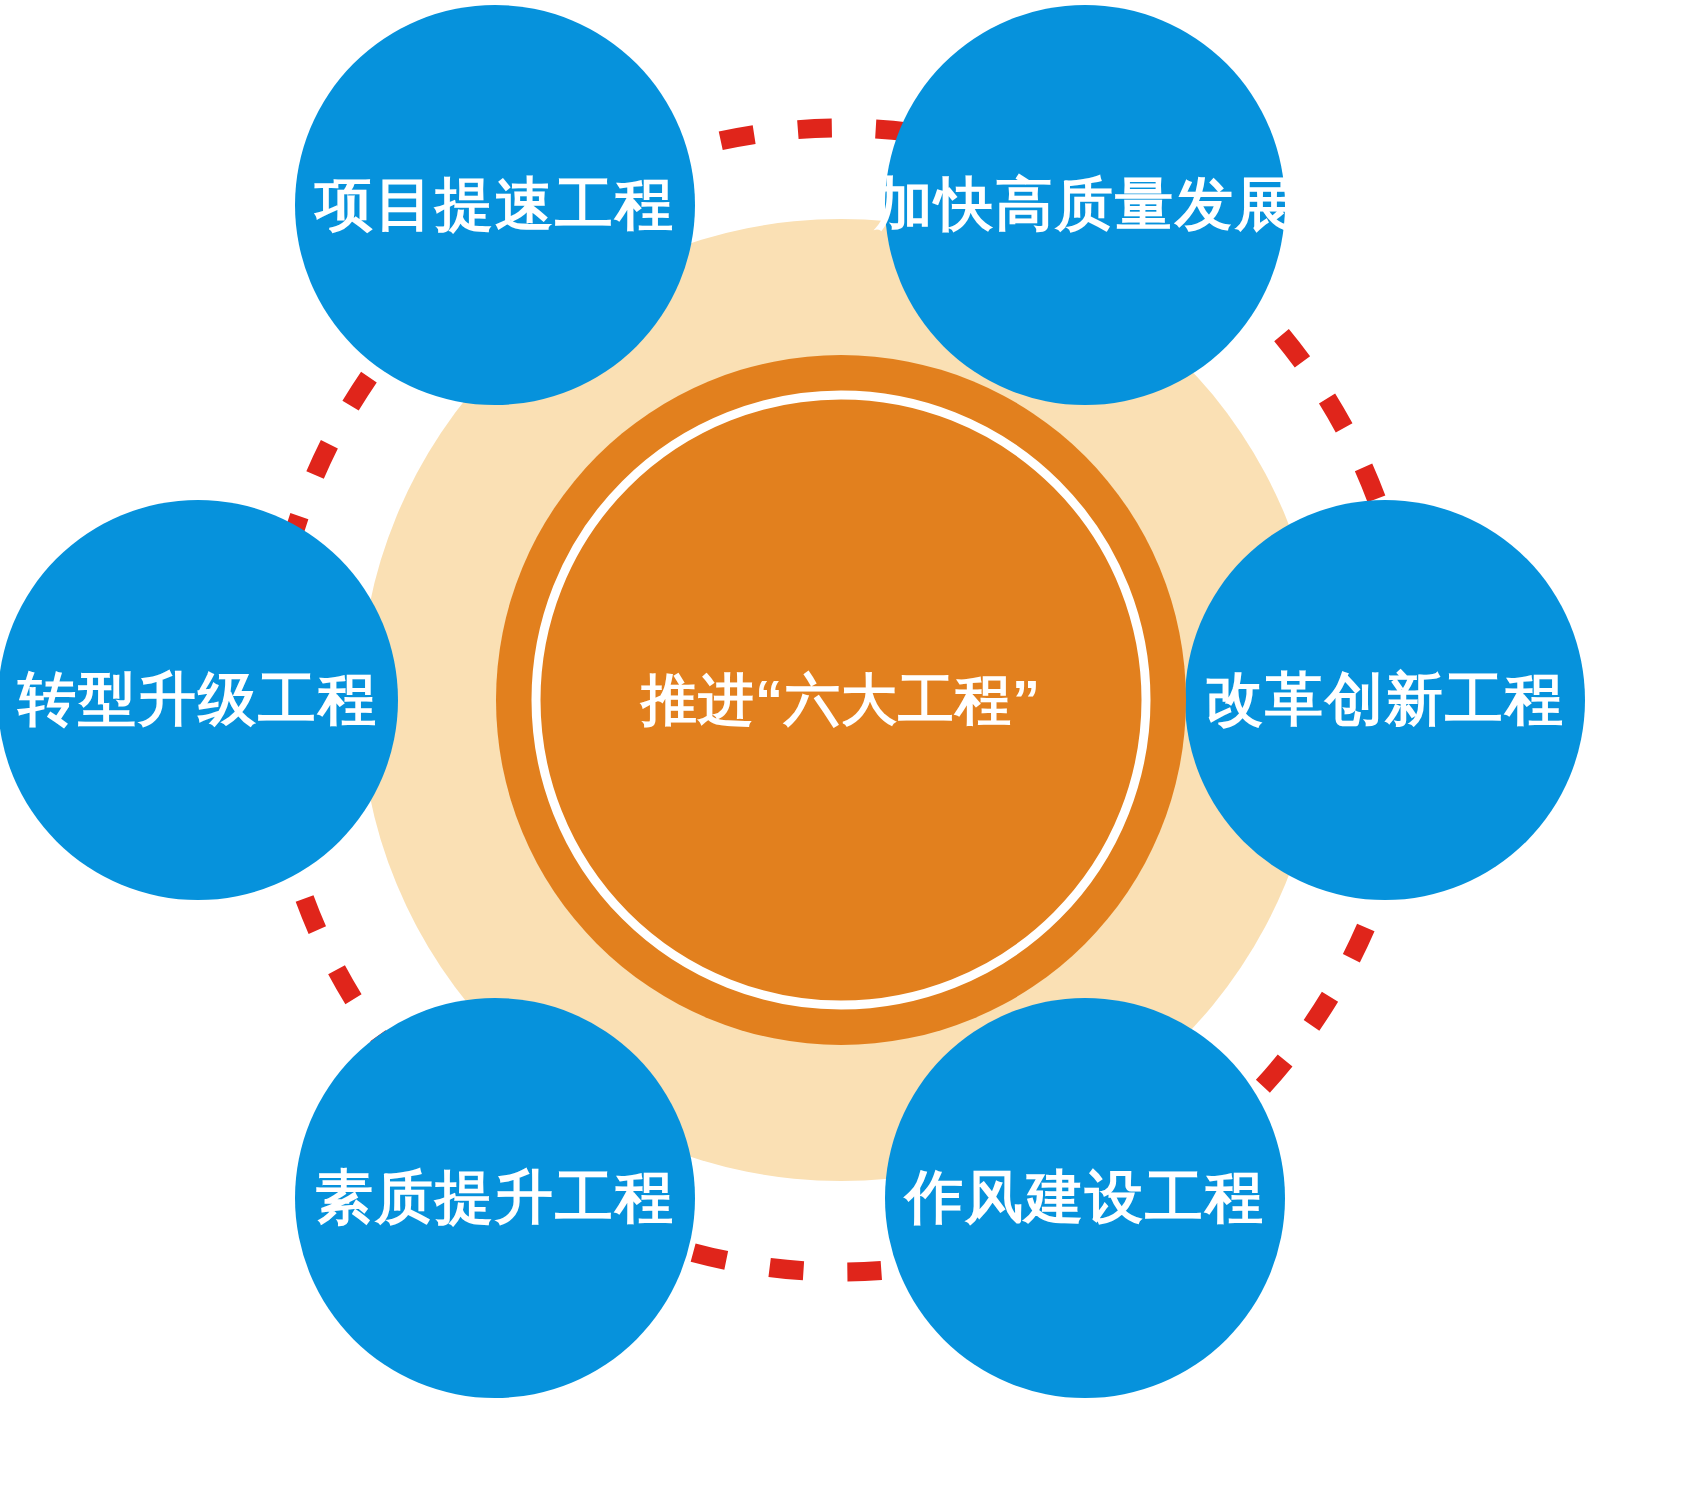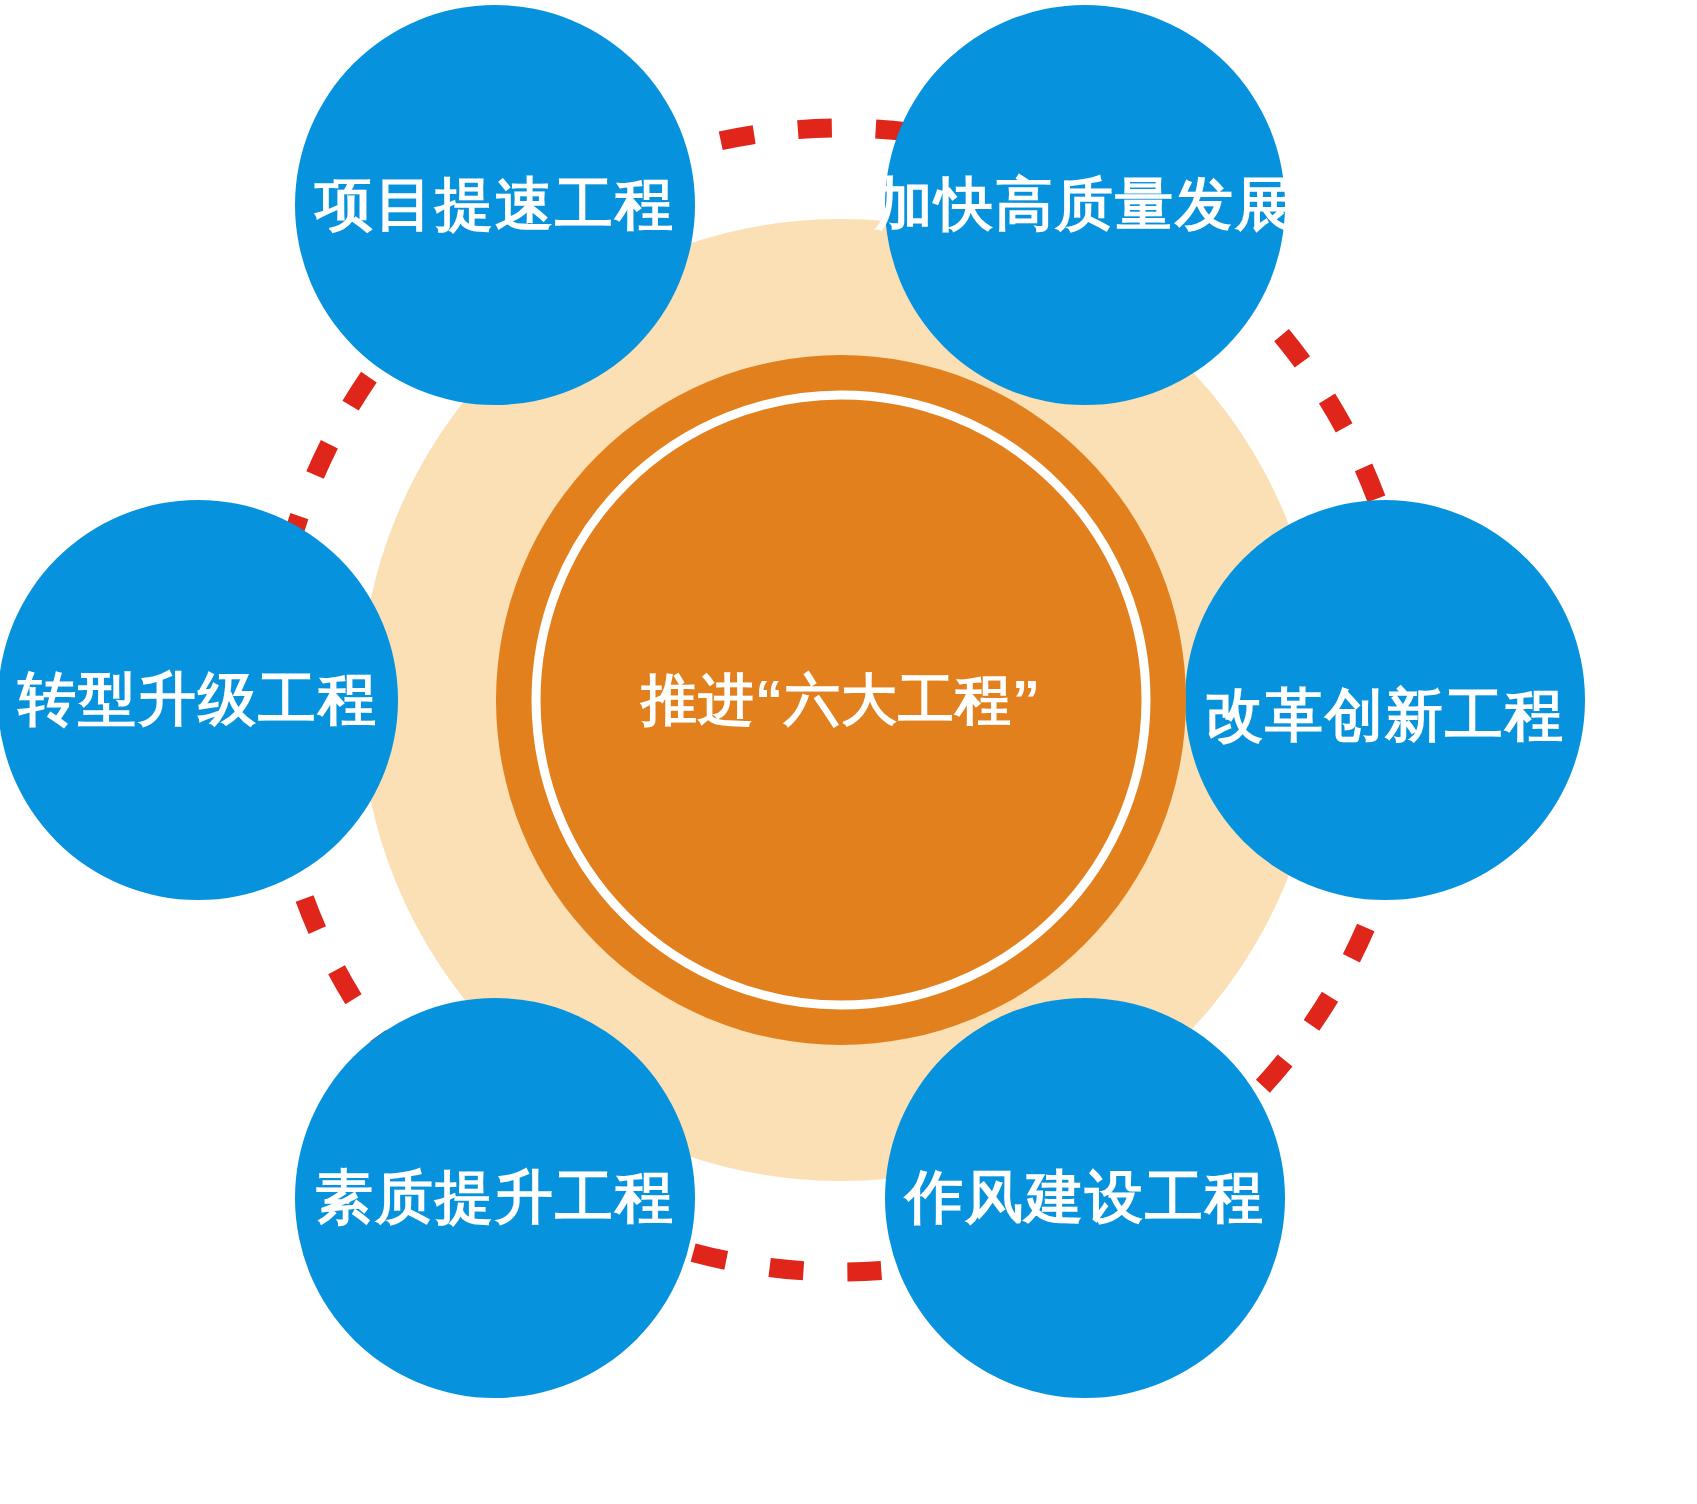--- a/index.html
+++ b/index.html
@@ -62,21 +62,21 @@
   </svg>
 
   <div class="hub-text">
     <div>推进“六大工程”</div>
   </div>
 
   <div class="node-label" style="left:495px;top:205px;">项目提速工程</div>
 
   <div class="node-label" style="left:1085px;top:205px;">加快高质量发展</div>
 
-  <div class="node-label" style="left:1385px;top:700px;margin-top:16px;">改革创新工程</div>
+  <div class="node-label" style="left:1385px;top:700px;">改革创新工程</div>
 
   <div class="node-label" style="left:1085px;top:1198px;font-family:Liberation Mono, monospace;">作风建设工程</div>
 
   <div class="node-label" style="left:495px;top:1198px;">素质提升工程</div>
 
   <div class="node-label" style="left:198px;top:700px;">转型升级工程</div>
 
 </div>
 
 </body></html>

